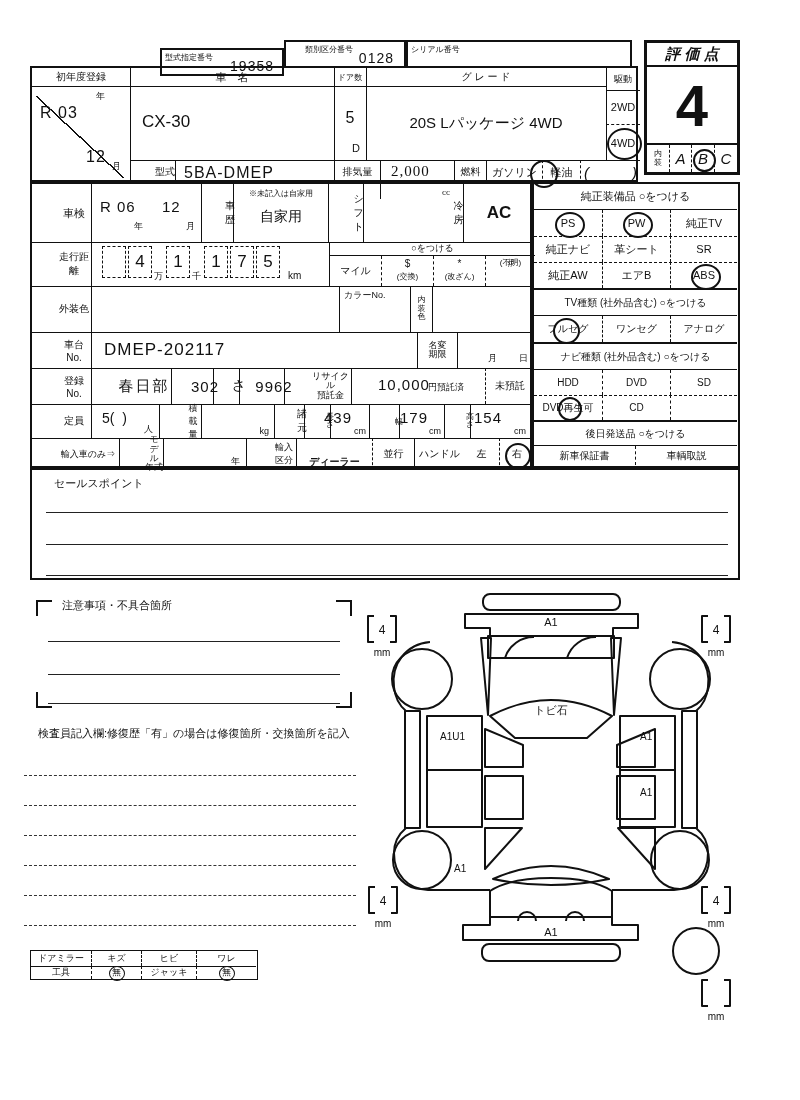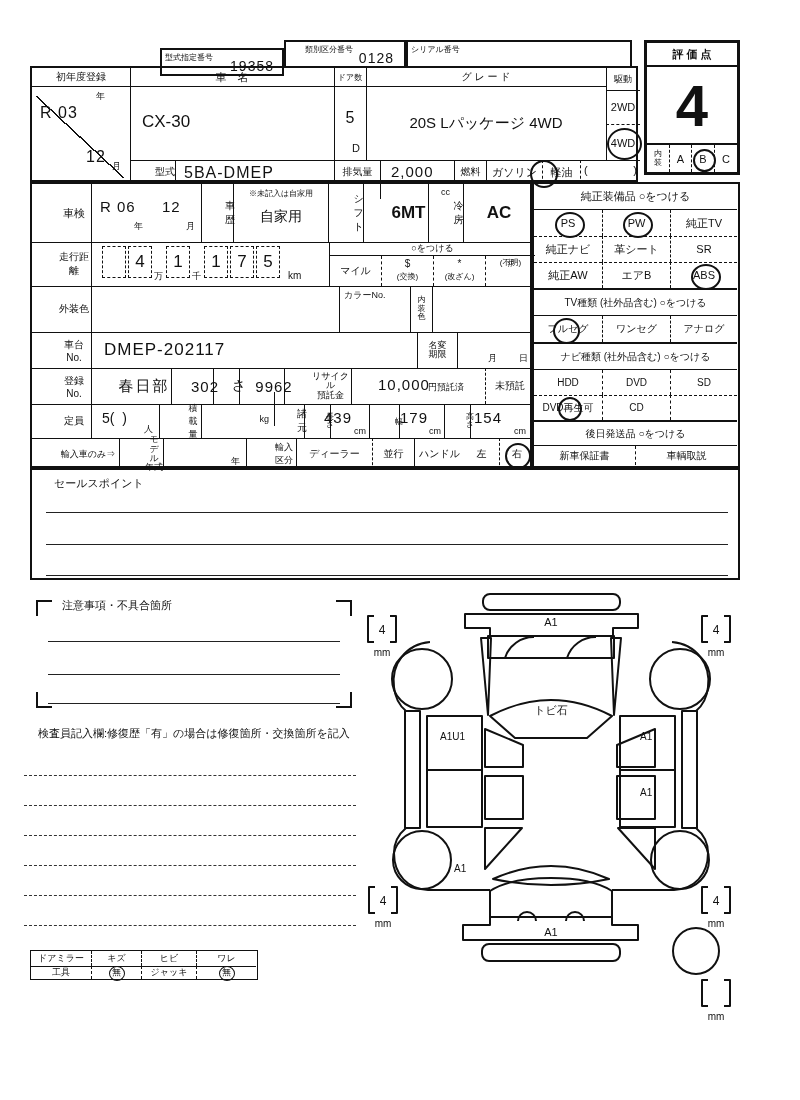--- a/index.html
+++ b/index.html
@@ -7,21 +7,21 @@
          font-family:"Liberation Sans",sans-serif;overflow:hidden;}
   .c{position:absolute;box-sizing:border-box;}
   .bd{border:2px solid #111;}
   .bd3{border:3px solid #111;}
   .b1{border:1.5px solid #111;}
   .bl{border-left:1.5px solid #111;}.br{border-right:1.5px solid #111;padding-left:25px;}
   .bt{border-top:1.5px solid #111;}.bb{border-bottom:1.5px solid #111;}
   .dl{border-left:1.5px dashed #111;}.db{border-bottom:1.5px dashed #111;}
   .ctr{display:flex;align-items:center;justify-content:center;text-align:center;}
   .f8{font-size:8px;}.f9{font-size:9px;}.f10{font-size:10px;}.f11{font-size:11px;}
-  .f12{font-size:11px;}.f14{font-size:14px;}.f15{font-size:15px;}
+  .f12{font-size:15px;font-style:italic;}.f14{font-size:14px;}.f15{font-size:15px;}
   .f16{font-size:16px;}.f17{font-size:17px;}.f20{font-size:20px;}
   .pre{white-space:pre-line;line-height:1.05;}
   .ring{position:absolute;border:2px solid #111;border-radius:50%;}
   .line{position:absolute;border-top:1.5px solid #222;}
   .dline{position:absolute;border-top:1.5px dashed #333;}
   .num{letter-spacing:1px;}
   svg text{font-family:"Liberation Sans",sans-serif;fill:#111;}
 </style>
 </head>
 <body>
@@ -84,21 +84,21 @@
     <div class="c f15 ctr" style="left:334px;top:18px;width:240px;height:74px;">20S Lパッケージ 4WD</div>
 
     <div class="c f11 ctr db" style="left:574px;top:22px;width:34px;height:35px;">2WD</div>
     <div class="c f11 ctr" style="left:574px;top:57px;width:34px;height:35px;">4WD</div>
     <div class="ring" style="left:575px;top:60px;width:31px;height:28px;"></div>
 
     <div class="c bt" style="left:98px;top:92px;width:510px;height:0;"></div>
     <div class="c f10 ctr br" style="left:98px;top:92px;width:46px;height:24px;">型式</div>
     <div class="c f16 num" style="left:152px;top:96px;">5BA-DMEP</div>
     <div class="c f10 ctr bl" style="left:302px;top:92px;width:46px;height:24px;">排気量</div>
-    <div class="c bl" style="left:348px;top:92px;width:74px;height:39px;">
+    <div class="c bl" style="left:348px;top:92px;width:74px;height:39px;font-family:Liberation Serif, serif;">
       <span class="c f15 num" style="left:10px;top:3px;">2,000</span>
       <span class="c f9" style="right:4px;bottom:2px;margin-top:36px;">cc</span>
     </div>
     <div class="c f10 ctr bl" style="left:422px;top:92px;width:32px;height:24px;">燃料</div>
     <div class="c f11 ctr bl" style="left:454px;top:92px;width:56px;height:24px;">ガソリン</div>
     <div class="ring" style="left:498px;top:92px;width:24px;height:24px;"></div>
     <div class="c f11 ctr dl" style="left:510px;top:92px;width:38px;height:24px;">軽油</div>
     <div class="c dl" style="left:548px;top:92px;width:60px;height:24px;">
       <span class="c f12" style="left:3px;top:4px;">(</span>
       <span class="c f12" style="right:3px;top:4px;">)</span>
@@ -113,21 +113,20 @@
       <span class="c f9" style="left:42px;top:36px;">年</span>
       <span class="c f15 num" style="left:70px;top:14px;">12</span>
       <span class="c f9" style="left:94px;top:36px;">月</span>
     </div>
     <div class="c f10 ctr br" style="left:170px;top:0;width:32px;height:58px;">車歴</div>
     <div class="c br" style="left:202px;top:0;width:95px;height:58px;">
       <div class="c f8 ctr" style="left:0;top:4px;width:100%;height:10px;">※未記入は自家用</div>
       <div class="c f14 ctr" style="left:0;top:18px;width:100%;height:30px;">自家用</div>
     </div>
     <div class="c f10 ctr br" style="left:297px;top:0;width:35px;height:58px;">シフト</div>
-    <div class="c f17 ctr br" style="left:332px;top:0;width:65px;height:58px;font-weight:bold;">6MT</div>
     <div class="c f10 ctr br" style="left:397px;top:0;width:35px;height:58px;">冷房</div>
     <div class="c f17 ctr" style="left:432px;top:0;width:70px;height:58px;font-weight:bold;">AC</div>
 
     <div class="c bt" style="left:0;top:58px;width:502px;height:0;"></div>
     <div class="c f10 ctr br" style="left:0;top:58px;width:60px;height:44px;">走行距離</div>
     <div class="c" style="left:60px;top:58px;width:237px;height:44px;">
       <div class="c f17 ctr" style="left:10px;top:4px;width:24px;height:32px;border:1.5px dashed #111;"></div>
       <div class="c f17 ctr" style="left:36px;top:4px;width:24px;height:32px;border:1.5px dashed #111;">4</div>
       <span class="c f9" style="left:62px;top:28px;">万</span>
       <div class="c f17 ctr" style="left:74px;top:4px;width:24px;height:32px;border:1.5px dashed #111;">1</div>
@@ -188,21 +187,21 @@
     </div>
     <div class="c f10 ctr dl" style="left:453px;top:184px;width:49px;height:36px;">未預託</div>
 
     <div class="c bt" style="left:0;top:220px;width:502px;height:0;"></div>
     <div class="c f10 ctr br" style="left:0;top:220px;width:60px;height:34px;">定員</div>
     <div class="c br" style="left:60px;top:220px;width:68px;height:34px;">
       <span class="c f14" style="left:10px;top:6px;white-space:pre;">5(  )</span>
       <span class="c f9" style="right:6px;bottom:2px;">人</span>
     </div>
     <div class="c f9 ctr br" style="left:128px;top:220px;width:42px;height:34px;">積載量</div>
-    <div class="c br" style="left:170px;top:208px;width:73px;height:34px;">
+    <div class="c br" style="left:170px;top:220px;width:73px;height:34px;">
       <span class="c f9" style="right:5px;bottom:2px;">kg</span>
     </div>
     <div class="c f10 ctr br" style="left:243px;top:220px;width:30px;height:34px;">諸元</div>
     <div class="c f8 ctr pre br" style="left:273px;top:220px;width:15px;height:34px;">長
 さ</div>
     <div class="c br" style="left:284px;top:220px;width:54px;height:34px;">
       <span class="c f15 num" style="left:8px;top:5px;">439</span>
       <span class="c f9" style="right:3px;bottom:2px;">cm</span>
     </div>
     <div class="c f8 ctr br" style="left:342px;top:220px;width:18px;height:34px;">幅</div>
@@ -218,21 +217,21 @@
     </div>
 
     <div class="c bt" style="left:0;top:254px;width:502px;height:0;"></div>
     <div class="c f9 ctr br" style="left:0;top:254px;width:88px;height:32px;">輸入車のみ⇒</div>
     <div class="c f9 ctr pre br" style="left:88px;top:254px;width:44px;height:32px;">モデル
 年式</div>
     <div class="c br" style="left:132px;top:254px;width:83px;height:32px;">
       <span class="c f9" style="right:6px;bottom:2px;">年</span>
     </div>
     <div class="c f9 ctr br" style="left:215px;top:254px;width:50px;height:32px;">輸入区分</div>
-    <div class="c f10 ctr" style="left:265px;top:254px;width:75px;height:32px;">ディーラー</div>
+    <div class="c f10 ctr" style="left:265px;top:262px;width:75px;height:32px;font-weight:bold;">ディーラー</div>
     <div class="c f10 ctr dl" style="left:340px;top:254px;width:42px;height:32px;">並行</div>
     <div class="c f10 ctr bl" style="left:382px;top:254px;width:50px;height:32px;">ハンドル</div>
     <div class="c f10 ctr" style="left:432px;top:254px;width:35px;height:32px;">左</div>
     <div class="c f10 ctr dl" style="left:467px;top:254px;width:35px;height:32px;">右</div>
     <div class="ring" style="left:473px;top:259px;width:22px;height:22px;"></div>
   </div>
 
   <div class="c" style="left:532px;top:182px;width:208px;height:286px;border:2.5px solid #111;">
     <div class="c f11 ctr bb" style="left:0;top:0;width:203px;height:26px;">純正装備品 ○をつける</div>
 

